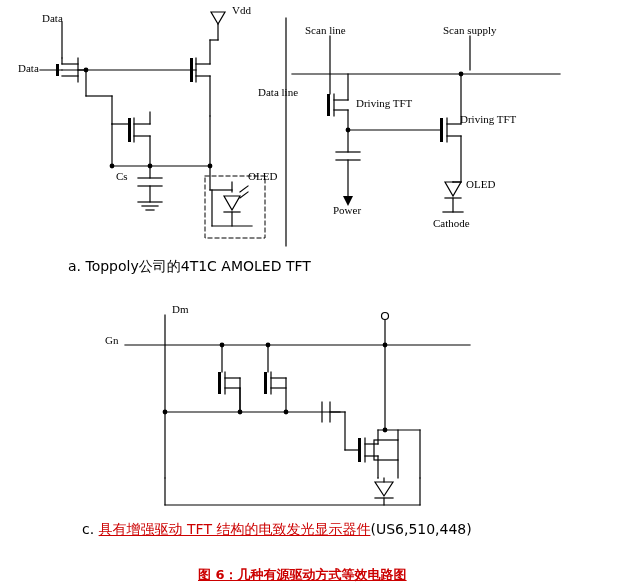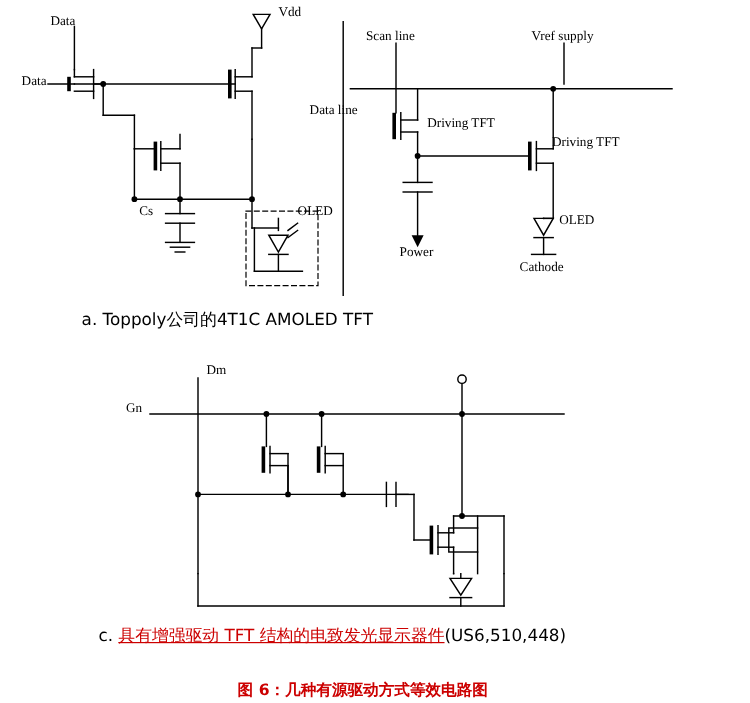--- a/index.html
+++ b/index.html
@@ -46,20 +46,21 @@
     color: #cc0000;
     text-decoration: underline;
   }
   .title {
     position: absolute;
     font-family: "Liberation Sans", sans-serif;
     font-weight: bold;
     font-size: 13px;
     color: #cc0000;
     white-space: nowrap;
+    text-decoration: underline;
   }
   .cn { font-family: "DejaVu Sans", sans-serif; }
 </style>
 </head>
 <body>
 
 <div class="stage">
 
   <svg class="wires" viewBox="0 0 625 586" xmlns="http://www.w3.org/2000/svg">
     <g stroke="#000000" stroke-width="1.2" fill="none" stroke-linecap="square">
@@ -246,21 +247,21 @@
     </g>
   </svg>
 
   <div class="lbl" style="left:42px; top:12px;">Data</div>
   <div class="lbl" style="left:232px; top:4px;">Vdd</div>
   <div class="lbl" style="left:18px; top:62px;">Data</div>
   <div class="lbl" style="left:116px; top:170px;">Cs</div>
   <div class="lbl" style="left:248px; top:170px;">OLED</div>
 
   <div class="lbl" style="left:305px; top:24px;">Scan line</div>
-  <div class="lbl" style="left:443px; top:24px;">Vref supply</div>
+  <div class="lbl" style="left:443px; top:24px;">Scan supply</div>
   <div class="lbl" style="left:258px; top:86px;text-align:center;">Data line</div>
   <div class="lbl" style="left:356px; top:97px;">Driving TFT</div>
   <div class="lbl" style="left:460px; top:113px;">Driving TFT</div>
   <div class="lbl" style="left:466px; top:178px;">OLED</div>
   <div class="lbl" style="left:333px; top:204px;">Power</div>
   <div class="lbl" style="left:433px; top:217px;text-align:right;">Cathode</div>
 
   <div class="lbl" style="left:172px; top:303px;">Dm</div>
   <div class="lbl" style="left:105px; top:334px;">Gn</div>
 

